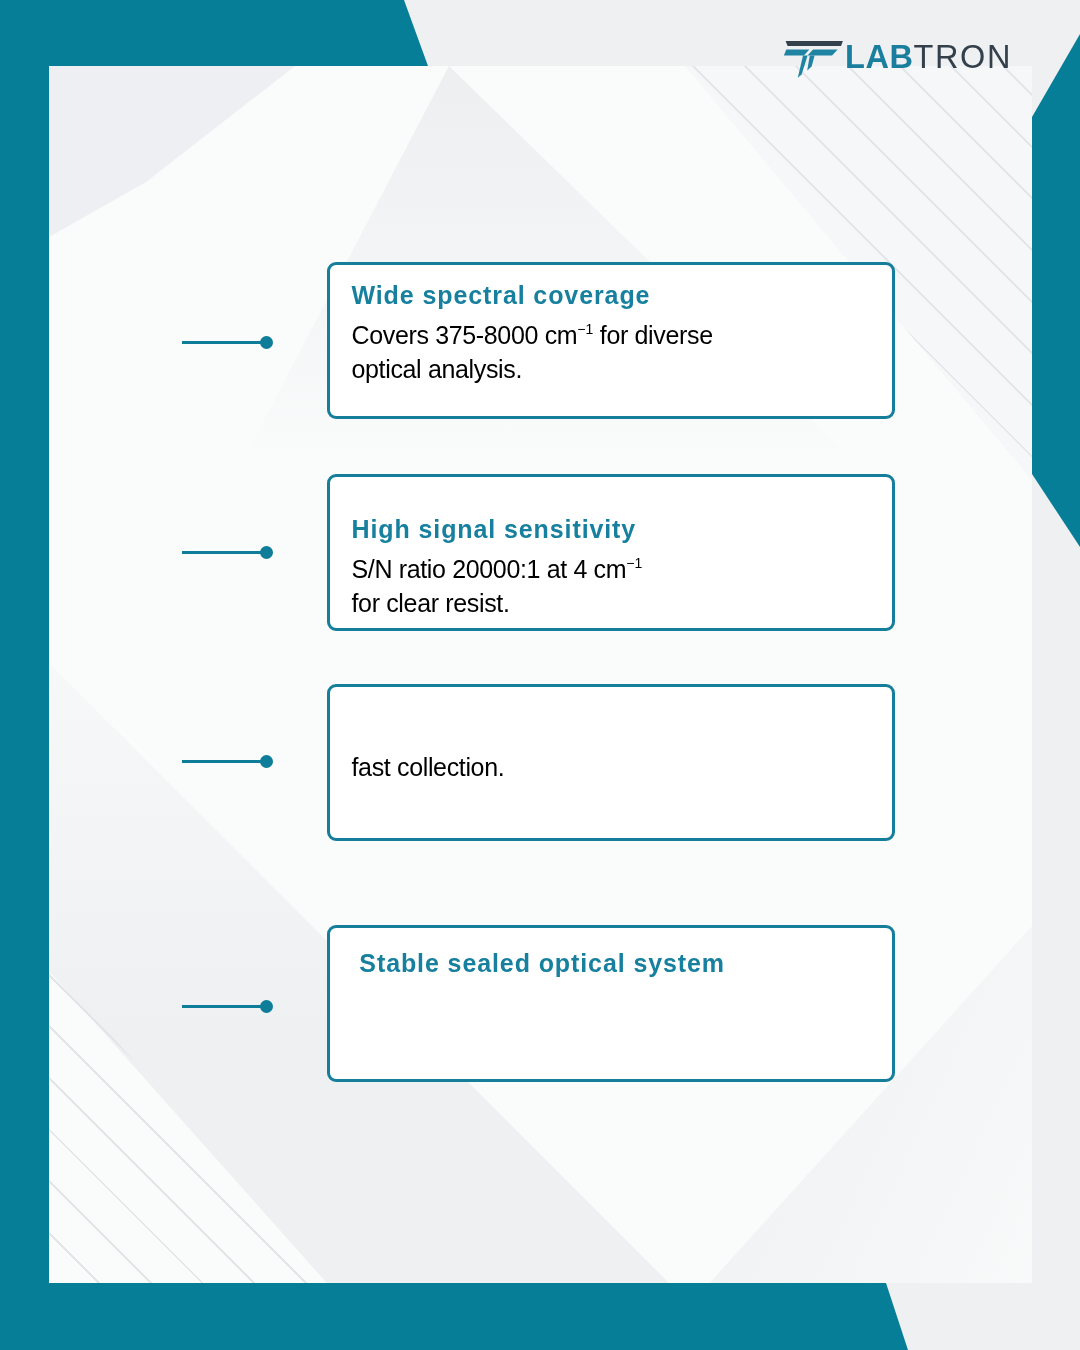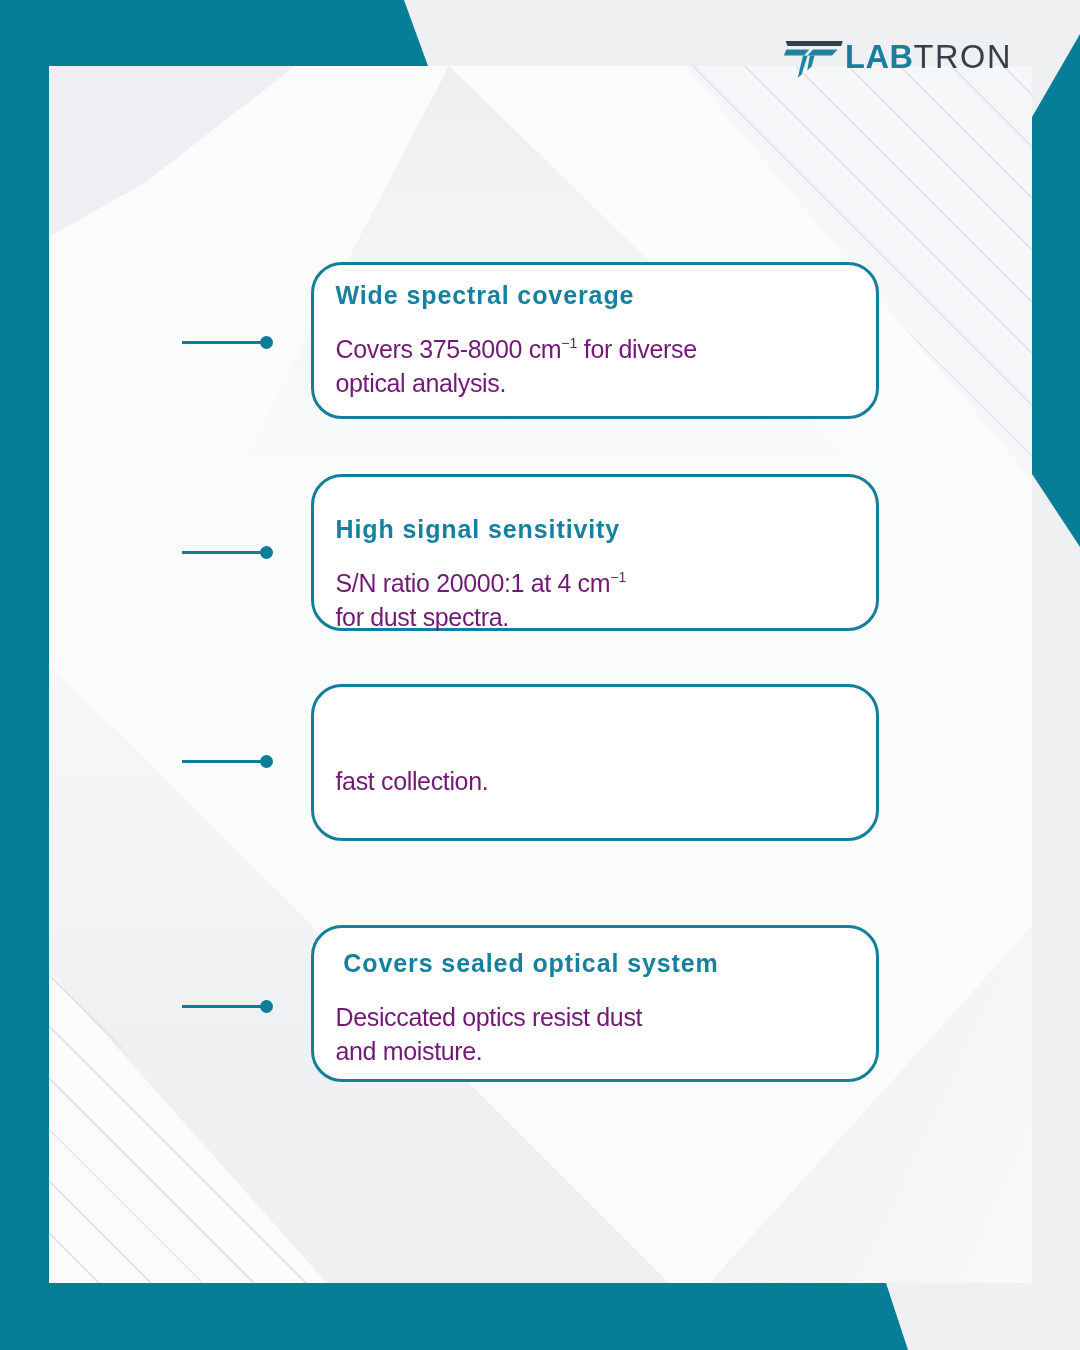--- a/index.html
+++ b/index.html
@@ -50,31 +50,31 @@
   .logo{position:absolute;left:783px;top:40px;width:232px;height:40px;}
   .logo-icon{position:absolute;left:0;top:0;}
   .logo-text{
     position:absolute;left:62px;top:1px;
     font-size:32.5px;line-height:33px;white-space:nowrap;
   }
   .logo-lab{font-weight:bold;color:#1a7e9e;letter-spacing:0.6px;}
   .logo-tron{font-weight:normal;color:#333f4b;letter-spacing:1.6px;}
   
   .card{
-    position:absolute;left:311px;width:568px;height:157px;
-    background:#ffffff;border:3.5px solid #147e9b;border-radius:31px;
+    position:absolute;left:327px;width:568px;height:157px;
+    background:#ffffff;border:3.5px solid #147e9b;border-radius:9px;
     padding:15px 20px 0 21.5px;box-sizing:border-box;
   }
   .card-title{
     font-weight:bold;color:#17809f;font-size:25px;line-height:30px;
     letter-spacing:0.9px;white-space:pre;
   }
   .card-body{
-    color:#701a75;font-size:25px;line-height:29.7px;letter-spacing:-0.35px;
-    white-space:pre;margin-top:25px;
+    color:#000000;font-size:25px;line-height:29.7px;letter-spacing:-0.35px;
+    white-space:pre;margin-top:11px;
   }
   .sup{font-size:14px;position:relative;top:-10px;letter-spacing:0;}
   
   .conn{position:absolute;left:182px;width:92px;height:13px;}
   .conn-line{position:absolute;left:0;top:5px;width:85px;height:3px;background:#0d7d9a;}
   .conn-dot{position:absolute;left:78px;top:0;width:13px;height:13px;border-radius:50%;background:#0d7d9a;}
 </style>
 </head>
 <body>
 
@@ -121,23 +121,22 @@
   <div class="conn-dot"></div>
 </div>
 
 <div class="card" style="top:262px">
   <div class="card-title">Wide spectral coverage</div>
   <div class="card-body"><span>Covers 375-8000 cm</span><span class="sup">−1</span><span> for diverse</span><br><span>optical analysis.</span></div>
 </div>
 
 <div class="card" style="top:474px;padding-top:37px">
   <div class="card-title">High signal sensitivity</div>
-  <div class="card-body"><span>S/N ratio 20000:1 at 4 cm</span><span class="sup">−1</span><span></span><br><span>for dust spectra.</span></div>
+  <div class="card-body"><span>S/N ratio 20000:1 at 4 cm</span><span class="sup">−1</span><span></span><br><span>for clear resist.</span></div>
 </div>
 
 <div class="card" style="top:684px;padding-top:21.6px">
   <div class="card-body"><span class="sup"></span><span></span><br><span>fast collection.</span></div>
 </div>
 
 <div class="card" style="top:925px;padding-top:20.2px">
-  <div class="card-title"> Covers sealed optical system</div>
-  <div class="card-body"><span>Desiccated optics resist dust</span><span class="sup"></span><span></span><br><span>and moisture.</span></div>
+  <div class="card-title"> Stable sealed optical system</div>
 </div>
 
 </body></html>

